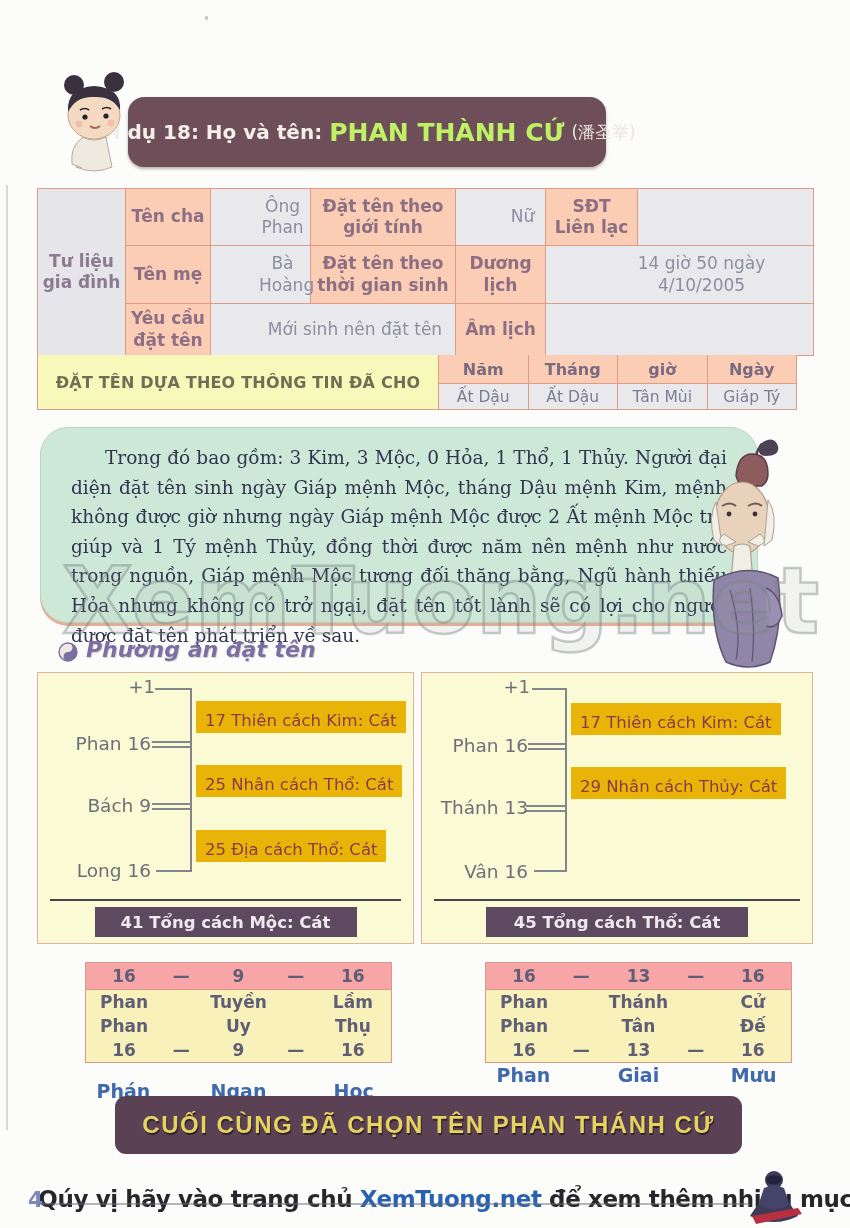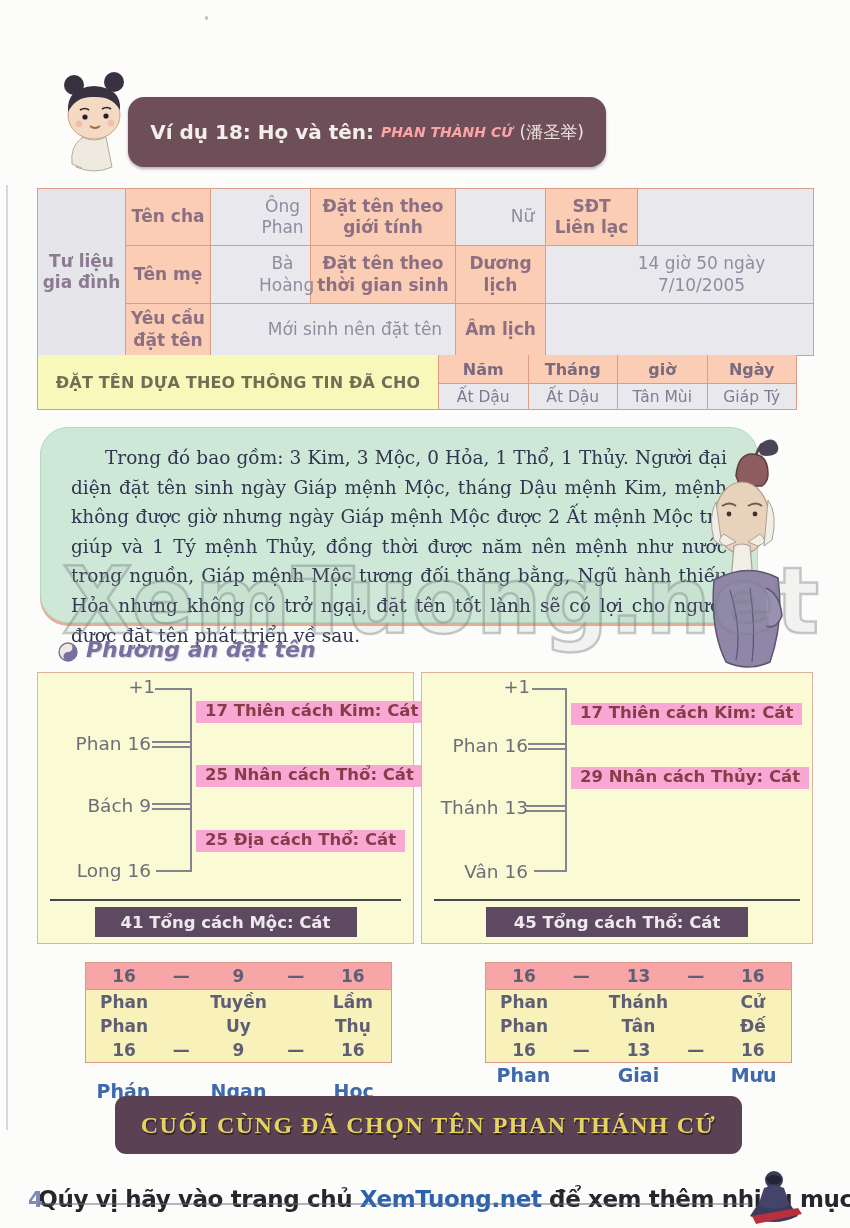--- a/index.html
+++ b/index.html
@@ -13,21 +13,21 @@
   .edge-shadow { position:absolute; left:6px; top:185px; width:2px; height:945px; background:#b9b9c2; opacity:.55; }
 
   
   .title-banner {
     position:absolute; left:128px; top:97px; width:478px; height:70px;
     background:#6e4e59; border-radius:16px;
     display:flex; align-items:center; justify-content:center; gap:7px;
     box-shadow:0 2px 3px rgba(60,40,50,.35); z-index:2;
   }
   .title-banner .lbl { color:#f4efe9; font-weight:bold; font-size:20px; white-space:nowrap; }
-  .title-banner .nm  { color:#fca5a5; font-weight:bold; font-style:italic; font-size:14px; white-space:nowrap; }
+  .title-banner .nm  { color:#bef264; font-weight:bold; font-size:25px; white-space:nowrap; }
   .title-banner .cn  { color:#ece4e0; font-size:17px; white-space:nowrap; }
   .boy { position:absolute; left:52px; top:70px; z-index:3; }
 
   
   .family-table { position:absolute; left:37px; top:188px; width:776px; border-collapse:collapse; table-layout:fixed; z-index:2; }
   .family-table td {
     border:1px solid #dd9c84; text-align:center; vertical-align:middle;
     font-size:17px; line-height:1.25; padding:2px 4px;
   }
   td.cell-salmon { background:#fbcdb4; color:#8c6f82; font-weight:bold; }
@@ -86,22 +86,22 @@
     position:absolute; top:672px; height:272px; background:#fafad4;
     border:1px solid #ddb39e; z-index:2;
   }
   .diagram.left  { left:37px;  width:377px; }
   .diagram.right { left:421px; width:392px; }
   .diagram svg.bracket { position:absolute; left:0; top:0; }
   .plus { position:absolute; top:3px; width:32px; text-align:right; font-size:18px; color:#6e6e7a; }
   .dname { position:absolute; text-align:right; font-size:18.5px; color:#6e6e7a; white-space:nowrap; }
   .dname b { font-weight:normal; }
   .cach-label {
-    position:absolute; display:inline-block; background:#f9a8d4; color:#8a3b4a;
-    font-weight:bold; font-size:16.5px; padding:0 9px 3px 9px; white-space:nowrap;
+    position:absolute; display:inline-block; background:#eab308; color:#8a3b4a;
+    font-weight:normal; font-size:16.5px; padding:10px 9px 3px 9px; white-space:nowrap;
   }
   .diagram .rule { position:absolute; left:12px; right:12px; top:226px; height:2px; background:#45454d; }
   .tong-banner {
     position:absolute; top:234px; left:50%; transform:translateX(-50%);
     width:262px; height:30px; background:#5d4a61;
     display:flex; align-items:center; justify-content:center;
     color:#efe9ef; font-weight:bold; font-size:16.5px; white-space:nowrap;
   }
 
   
@@ -117,21 +117,21 @@
   .altnames.left { left:85px;margin-top:16px; } .altnames.right { left:485px; }
   .altnames > span { display:flex; align-items:center; justify-content:center; font-weight:bold; font-size:19px; color:#3e69ad; }
   .altnames > span:nth-child(odd)  { width:25%; }
   .altnames > span:nth-child(even) { width:12.5%; }
 
   
   .final-banner {
     position:absolute; left:115px; top:1096px; width:627px; height:58px;
     background:#5a4154; border-radius:11px; z-index:2;
     display:flex; align-items:center; justify-content:center;
-    font-family:Liberation Serif, serif;
+    font-family:Liberation Sans, sans-serif;
     font-weight:bold; font-size:24px; letter-spacing:1.5px; color:#e6d25f;
     text-shadow:1px 2px 0 #32232f;
   }
 
   
   .footer { position:absolute; left:28px; top:1186px; width:794px; display:flex; align-items:center; z-index:2; }
   .footer .pgnum { color:#7e8ab8; font-weight:bold; font-size:22px; margin-right:-5px; position:relative; z-index:1; }
   .footer .ftxt { font-size:23px; font-weight:bold; color:#26262c; letter-spacing:-0.4px; white-space:nowrap; }
   .footer .ftxt .site { color:#2b62b0; }
   .footer-strike { position:absolute; left:38px; top:1203px; width:712px; height:2px; background:#6b6b7b; opacity:.5; z-index:3; }
@@ -186,21 +186,21 @@
       <td class="cell-salmon">Đặt tên theo giới tính</td>
       <td class="cell-gray">Nữ</td>
       <td class="cell-salmon">SĐT Liên lạc</td>
       <td class="cell-gray"></td>
     </tr>
     <tr style="height:58px">
       <td class="cell-salmon">Tên mẹ</td>
       <td class="cell-gray">Bà Hoàng</td>
       <td class="cell-salmon">Đặt tên theo thời gian sinh</td>
       <td class="cell-salmon">Dương lịch</td>
-      <td class="cell-gray" colspan="2">14 giờ 50 ngày 7/10/2005</td>
+      <td class="cell-gray" colspan="2">14 giờ 50 ngày 4/10/2005</td>
     </tr>
     <tr style="height:52px">
       <td class="cell-salmon">Yêu cầu đặt tên</td>
       <td class="cell-gray" colspan="2">Mới sinh nên đặt tên</td>
       <td class="cell-salmon">Âm lịch</td>
       <td class="cell-gray" colspan="2"></td>
     </tr>
   </tbody>
     </table>
 

